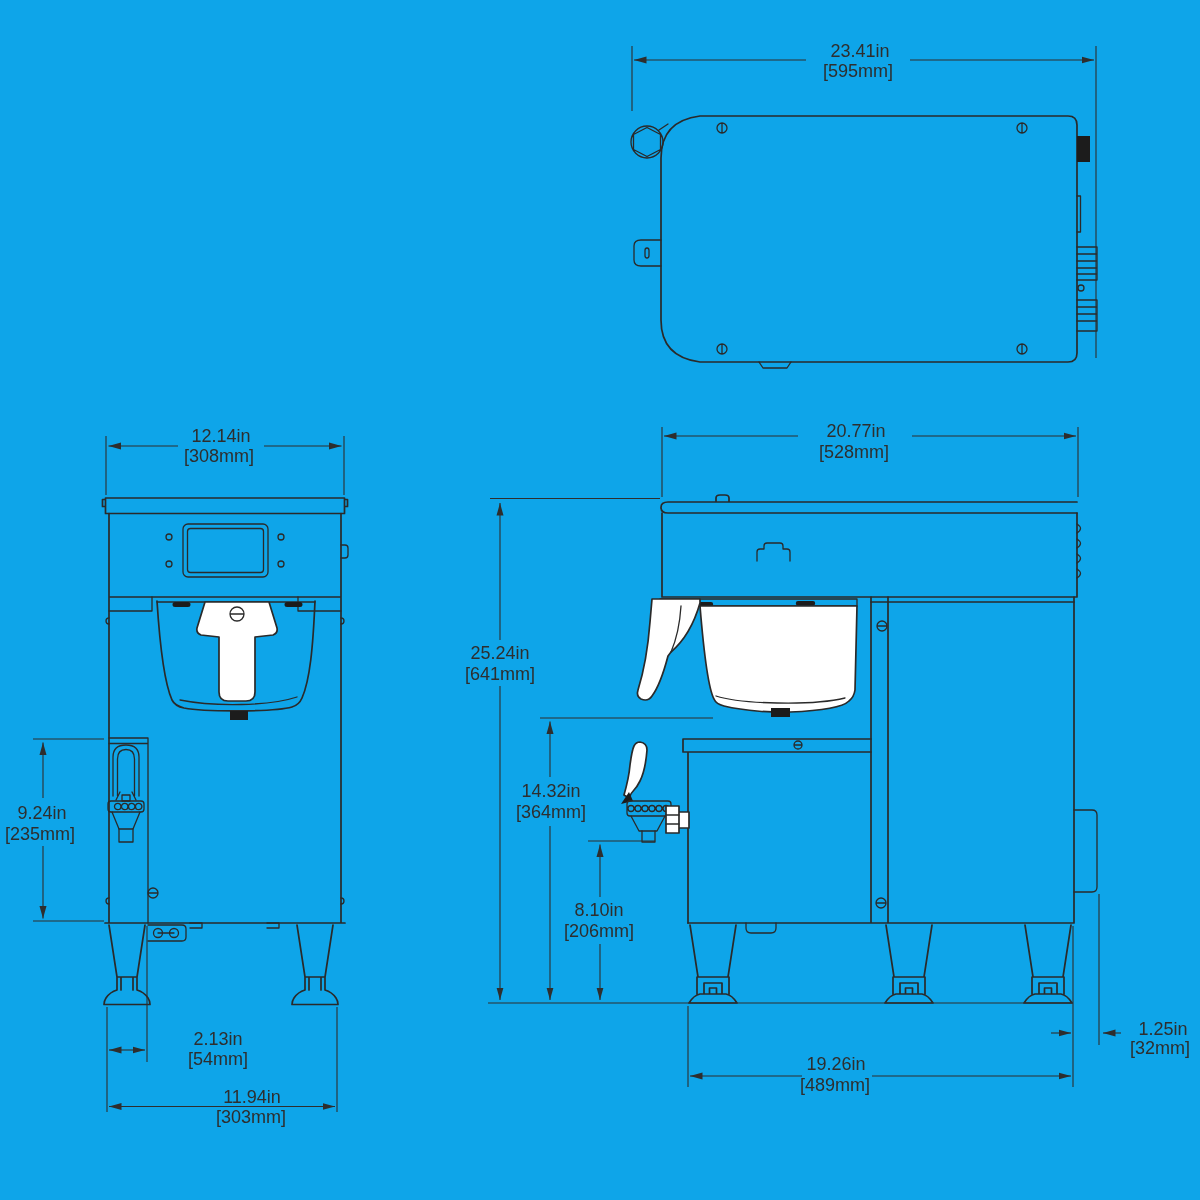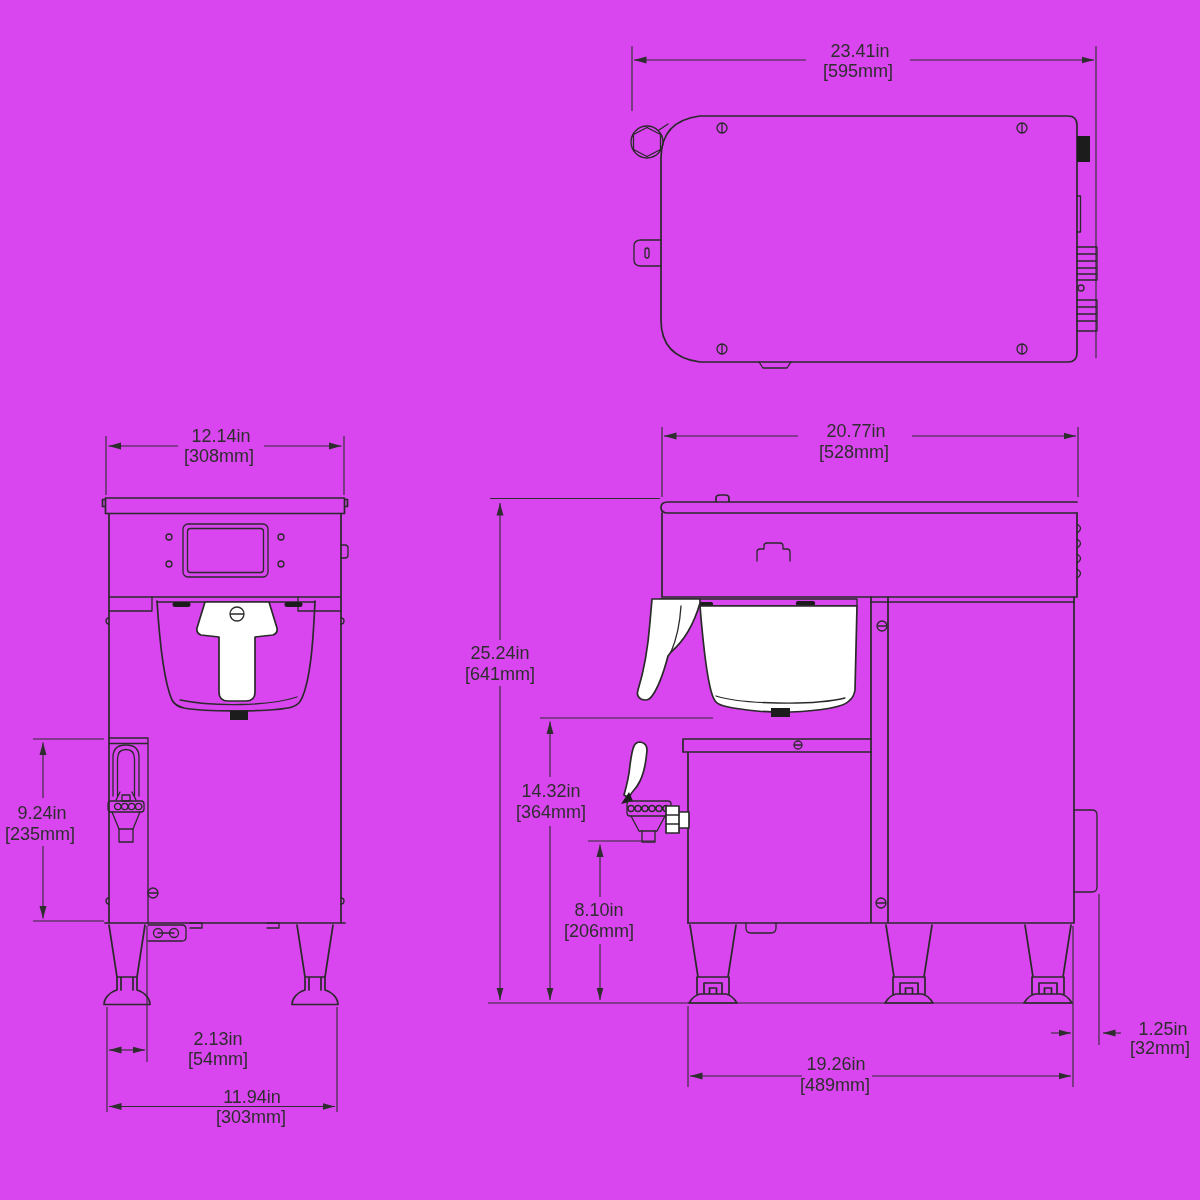--- a/index.html
+++ b/index.html
@@ -1,16 +1,16 @@
 <!DOCTYPE html>
 <html><head>
 <meta charset="utf-8">
 <style>
   html,body{margin:0;padding:0;background:#ffffff;}
-  .page{position:relative;width:1200px;height:1200px;background:#d946ef;overflow:hidden;}
+  .page{position:relative;width:1200px;height:1200px;background:#0ea5e9;overflow:hidden;}
   svg{display:block;}
   .ol{fill:none;stroke:#2a2a2a;stroke-width:1.7;stroke-linejoin:round;stroke-linecap:round;}
   .tn{fill:none;stroke:#2a2a2a;stroke-width:1.3;stroke-linejoin:round;stroke-linecap:round;}
   .wh{fill:#ffffff;stroke:#2a2a2a;stroke-width:1.7;stroke-linejoin:round;}
   .bk{fill:#1c1c1c;stroke:none;}
   .dim{fill:none;stroke:#2e2e2e;stroke-width:1.1;}
   text.d{font-family:"Liberation Sans",sans-serif;font-size:18px;fill:#2e2e2e;text-anchor:middle;}
 </style>
 </head>
 <body>

